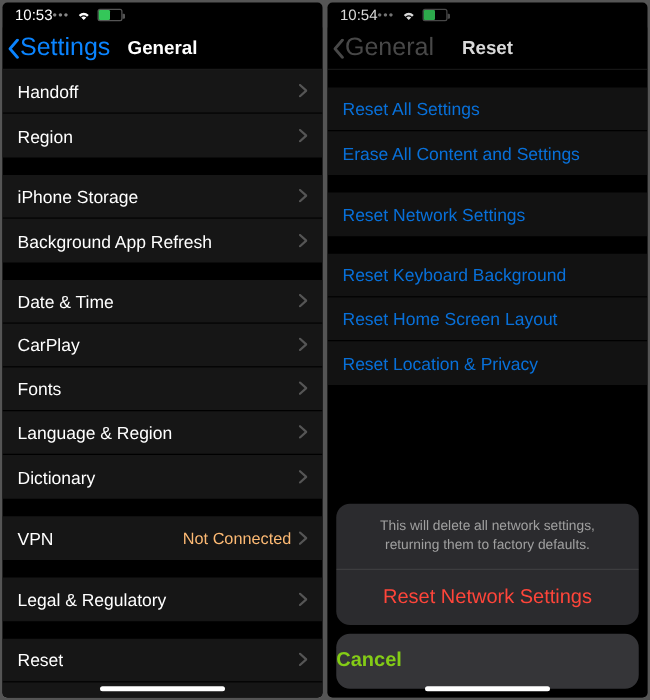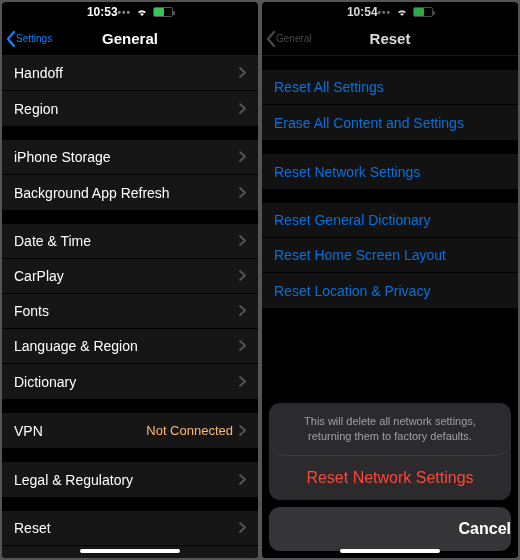--- a/index.html
+++ b/index.html
@@ -1,27 +1,27 @@
 <!DOCTYPE html>
 <html><head>
 <meta charset="utf-8">
 <style>
   * { margin: 0; padding: 0; box-sizing: border-box; font-family: -apple-system, "Helvetica Neue", Arial, sans-serif; }
   body { background: #555; display: flex; gap: 4px; padding: 2px; width: 520px; height: 560px; overflow: hidden; }
   .phone { width: 256px; height: 556px; background: #000; position: relative; border-radius: 4px; overflow: hidden; display: flex; flex-direction: column; }
-  .status-bar { height: 20px; display: flex; justify-content: center; align-items: center; padding: 0 10px; color: #fff; font-size: 12px; font-weight: 700; }
+  .status-bar { height: 20px; display: flex; justify-content: flex-start; align-items: center; padding: 0 10px; color: #fff; font-size: 12px; font-weight: 400; }
   .status-right { display: flex; align-items: center; gap: 4px; }
   .battery { width: 20px; height: 10px; border: 1px solid #555; border-radius: 2px; position: relative; display: flex; align-items: center; }
   .battery::after { content: ""; position: absolute; right: -3px; top: 3px; width: 2px; height: 4px; background: #555; border-radius: 0 1px 1px 0; }
   .battery-fill { width: 55%; height: 100%; background: #34c759; border-radius: 1px; }
   .dots { font-size: 10px; letter-spacing: 1px; color: #888; }
   .wifi { width: 14px; height: 10px; }
 
   .nav { height: 34px; display: flex; align-items: center; position: relative; border-bottom: 1px solid #1a1a1a; background: #000; }
-  .nav-back { display: flex; align-items: center; color: #0a84ff; font-size: 10px; position: absolute; left: 4px; cursor: pointer; }
+  .nav-back { display: flex; align-items: center; color: #0a84ff; font-size: 20px; position: absolute; left: 4px; cursor: pointer; }
   .nav-back.dim { color: #555; }
   .nav-title { color: #fff; font-size: 15px; font-weight: 600; position: absolute; left: 50%; transform: translateX(-50%); }
   .chev-left { width: 10px; height: 16px; }
 
   .content { flex: 1; overflow: hidden; background: #000; }
   .section { margin-bottom: 18px; }
   .section.tight { margin-bottom: 14px; }
   .row { height: 35px; background: #161616; border-bottom: 1px solid #000; display: flex; align-items: center; padding: 10px 12px; color: #fff; font-size: 14px; cursor: pointer; }
   .row:last-child { border-bottom: none; }
   .row .label { flex: 1; }
@@ -29,24 +29,24 @@
   .row .chev { color: #555; }
   .row.link { color: #0a84ff; }
   .row.blue { color: #0a84ff; justify-content: center; }
 
   .chev-right { width: 7px; height: 11px; }
 
   .home-ind { position: absolute; bottom: 5px; left: 50%; transform: translateX(-50%); width: 100px; height: 4px; background: #fff; border-radius: 3px; }
 
   .sheet { position: absolute; bottom: 7px; left: 7px; right: 7px; display: flex; flex-direction: column; gap: 7px; }
   .sheet-group { background: rgba(45,45,48,0.95); border-radius: 11px; overflow: hidden; }
-  .sheet-msg { font-size: 11px; color: #a0a0a0; text-align: center; padding: 11px 18px; border-bottom: 1px solid rgba(80,80,80,0.5); line-height: 1.35; border-radius: 17px; }
+  .sheet-msg { font-size: 11px; color: #a0a0a0; text-align: center; padding: 11px 18px; border-bottom: 1px solid rgba(80,80,80,0.5); line-height: 1.35; }
   .sheet-btn { text-align: center; padding: 13px 0; font-size: 16px; cursor: pointer; }
   .sheet-btn.destructive { color: #ff453a; }
-  .sheet-cancel { background: rgba(55,55,58,0.97); border-radius: 11px; text-align: right; padding: 13px 0; font-size: 16px; color: #ffffff; font-weight: 600; cursor: pointer; }
+  .sheet-cancel { background: rgba(55,55,58,0.97); border-radius: 11px; text-align: left; padding: 13px 0; font-size: 16px; color: #84cc16; font-weight: 600; cursor: pointer; }
 
   .phone.dimmed .content, .phone.dimmed .nav, .phone.dimmed .status-bar { opacity: 0.85; }
 </style>
 </head>
 <body>
 
 <div class="phone">
   <div class="status-bar">
     <span>10:53</span>
     <div class="status-right">
@@ -193,21 +193,21 @@
           <span class="label">Erase All Content and Settings</span>
         </div>
       </div>
       <div class="section tight">
         <div class="row blue">
           <span class="label">Reset Network Settings</span>
         </div>
       </div>
       <div class="section tight">
         <div class="row blue">
-          <span class="label">Reset General Dictionary</span>
+          <span class="label">Reset Keyboard Background</span>
         </div>
         <div class="row blue">
           <span class="label">Reset Home Screen Layout</span>
         </div>
         <div class="row blue">
           <span class="label">Reset Location &amp; Privacy</span>
         </div>
       </div>
     </div>
 

